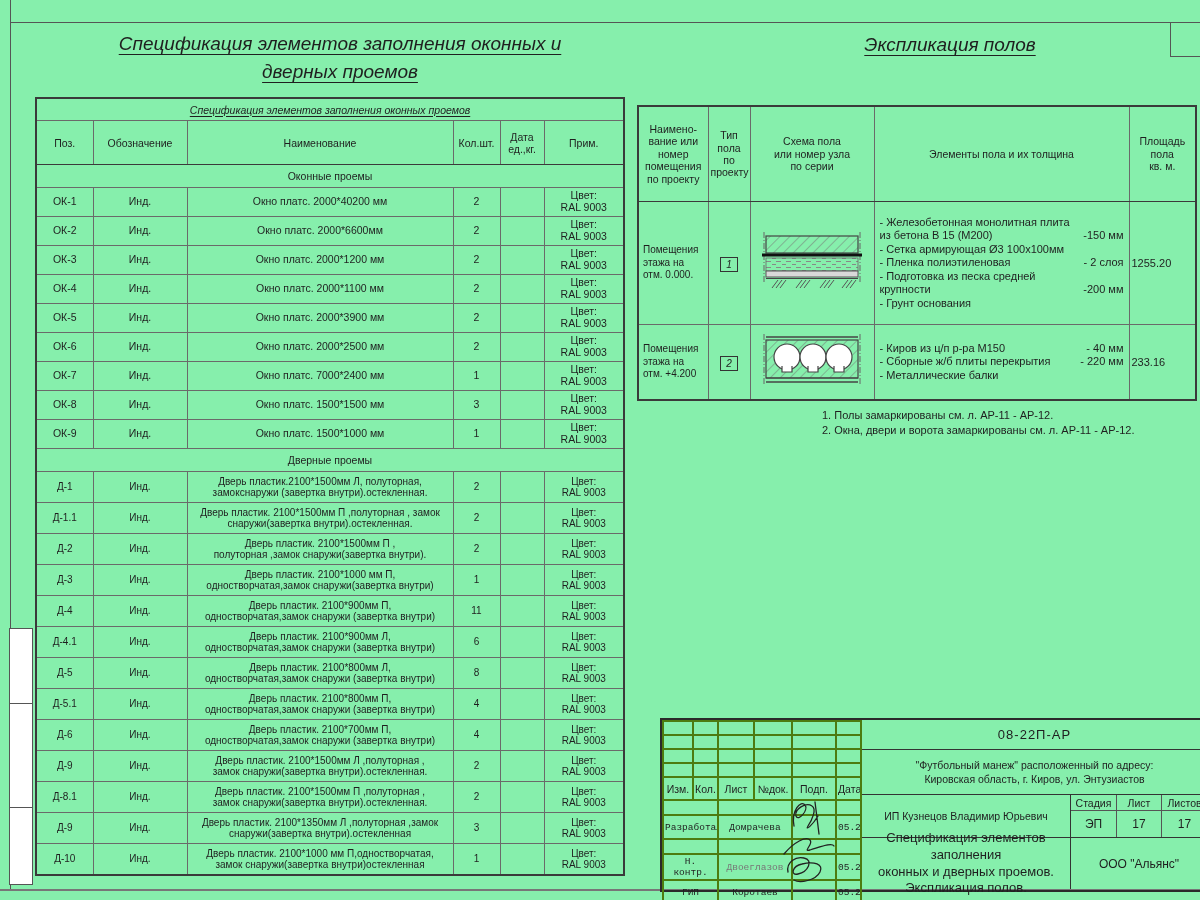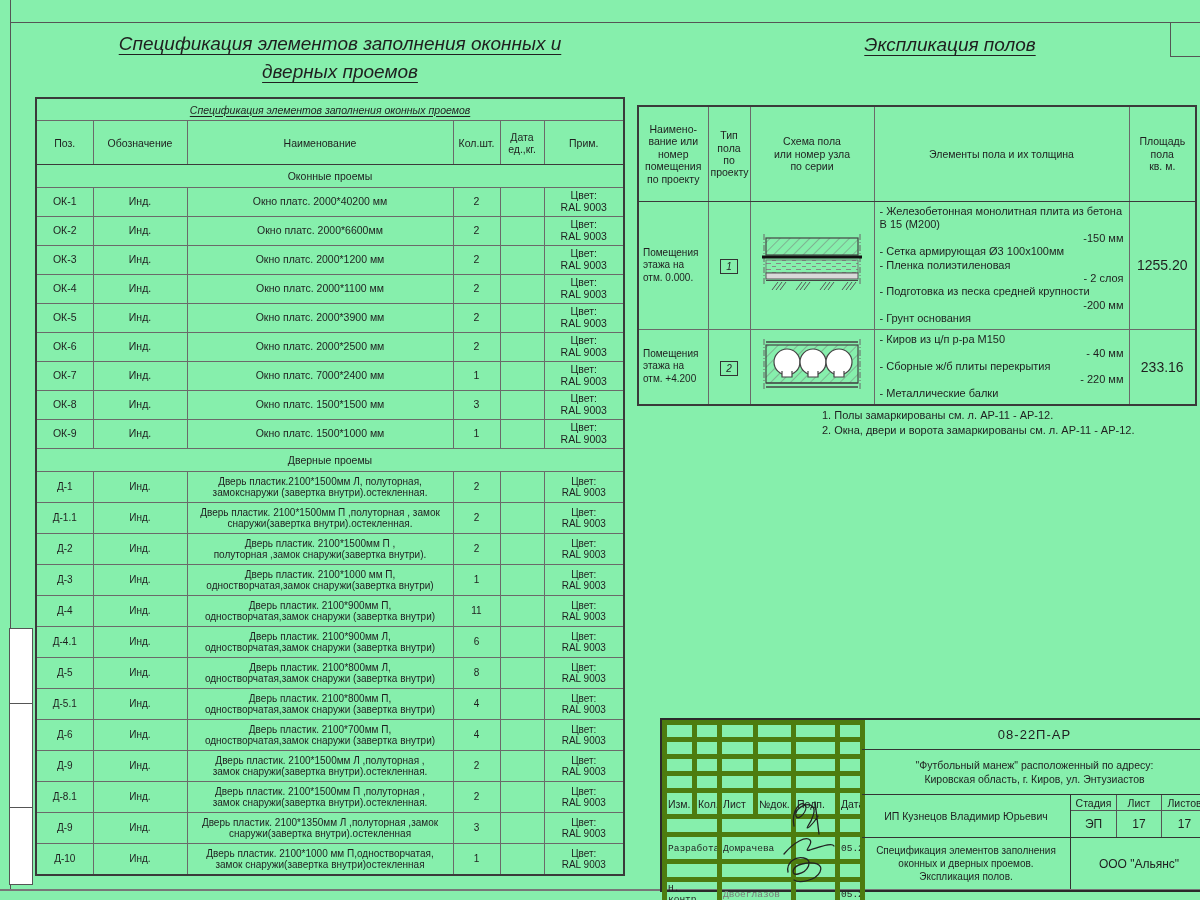--- a/index.html
+++ b/index.html
@@ -37,51 +37,51 @@
   .floors th{font-size:10.5px;text-align:center;vertical-align:middle;white-space:pre-line;
       height:90px;line-height:1.18;border-bottom:1.5px solid #3a3a3a;padding:2px;}
   .floors td{vertical-align:middle;padding:2px;}
   .fr1 td{height:116px;} .fr2 td{height:68px;}
   .c-room{font-size:10px;text-align:left;padding-left:4px !important;white-space:pre-line;line-height:1.25;}
   .c-type{text-align:center;}
   .typebox{display:inline-block;border:1px solid #333;min-width:10px;padding:0 3px;
       font-size:10px;font-style:italic;text-align:center;line-height:13px;}
   .c-schema{text-align:center;}
   .c-els{padding:3px 5px !important;}
-  .el-line{display:flex;font-size:11px;line-height:1.22;flex-direction:column;}
+  .el-line{display:flex;font-size:11px;line-height:1.22;}
   .el-line .c-label{flex:1;text-align:left;}
   .el-line .c-value{white-space:nowrap;align-self:flex-end;padding-left:4px;}
-  .c-area{text-align:center;font-size:14px;}
+  .c-area{text-align:left;font-size:11px;}
   
   .notes{position:absolute;left:822px;top:408px;font-size:11px;line-height:15px;white-space:pre-line;}
   
   .stamp{position:absolute;left:660px;top:718px;width:545px;height:170px;border:2px solid #2a2a2a;}
   .stamp-left{position:absolute;left:0;top:0;width:198px;height:170px;border-right:2px solid #2a2a2a;}
-  .stamp-left td{font-size:9.5px;text-align:left;vertical-align:middle;padding:1px 1px;border:5px solid #4d7c0f;}
+  .stamp-left td{font-size:9.5px;text-align:center;vertical-align:middle;padding:1px 1px;border:2px solid #4d7c0f;}
   .stamp-left tr.sp td{height:11px;} .stamp-left tr.e4 td{height:10px;}
   .stamp-left tr.hd td{height:19px;font-size:10.5px;}
   .stamp-left tr.pr td{height:20px;font-family:Liberation Mono, monospace;}
   .gray{color:#777;}
   .stamp-right{position:absolute;left:200px;top:0;width:345px;height:170px;}
   .sr-a{height:29px;border-bottom:1.5px solid #333;display:flex;align-items:center;justify-content:center;
       font-size:13px;letter-spacing:1px;}
   .sr-b{height:44px;border-bottom:1.5px solid #333;display:flex;align-items:center;justify-content:center;
       font-size:10.5px;text-align:center;line-height:1.35;white-space:pre-line;}
   .sr-c{height:42px;border-bottom:1.5px solid #333;display:flex;}
   .sr-c .client{width:208px;border-right:1.5px solid #333;display:flex;align-items:center;
       justify-content:center;font-size:10.5px;text-align:center;}
   .slv{flex:1;display:flex;flex-direction:column;}
   .slv .hrow{display:flex;height:15px;border-bottom:1px solid #555;}
   .slv .vrow{display:flex;flex:1;}
   .slv .cell{border-right:1px solid #555;display:flex;align-items:center;justify-content:center;overflow:hidden;}
   .slv .w1{width:45px;} .slv .w2{width:44px;} .slv .w3{flex:1;border-right:none;}
   .slv .hrow .cell{font-size:10.5px;} .slv .vrow .cell{font-size:12px;}
   .sr-d{height:51px;display:flex;}
   .sr-d .sheet-title{width:208px;border-right:1.5px solid #333;display:flex;align-items:center;
-      justify-content:center;font-size:10px;text-align:center;line-height:1.3;white-space:pre-line;}
+      justify-content:center;font-size:13px;text-align:center;line-height:1.3;white-space:pre-line;}
   .sr-d .company{flex:1;display:flex;align-items:center;justify-content:center;font-size:12px;}
   .sig{position:absolute;pointer-events:none;}
 </style>
 </head>
 <body>
 
 <div class="page">
 
   <div class="vline-left"></div>
   <div class="hline-top"></div>

